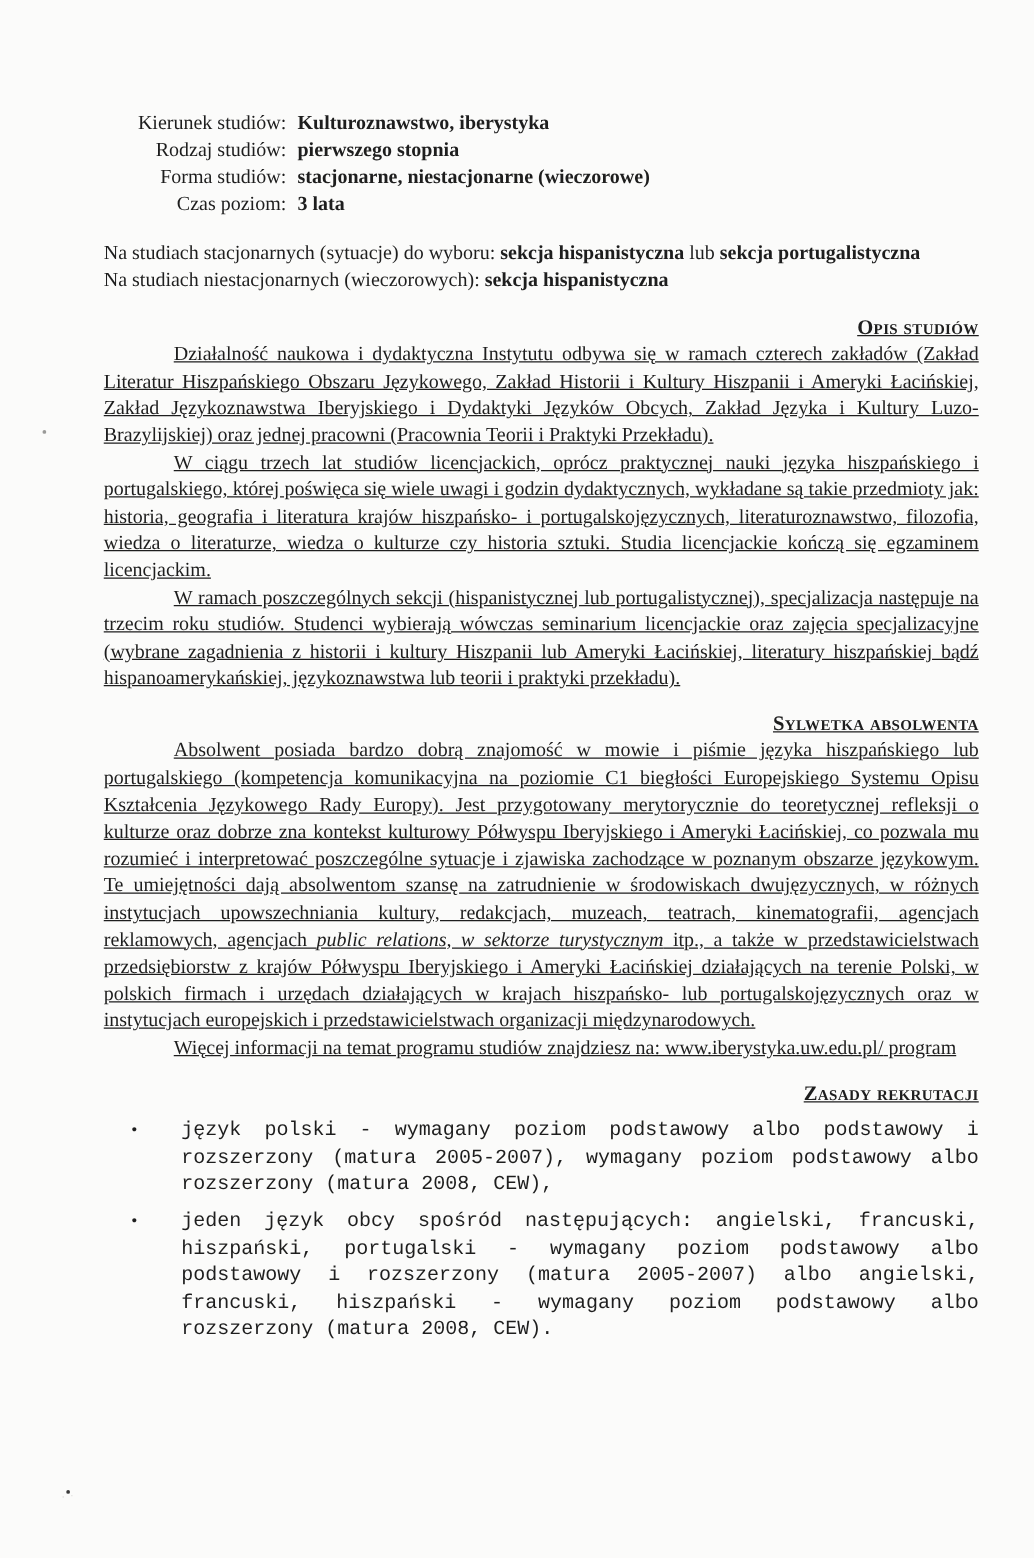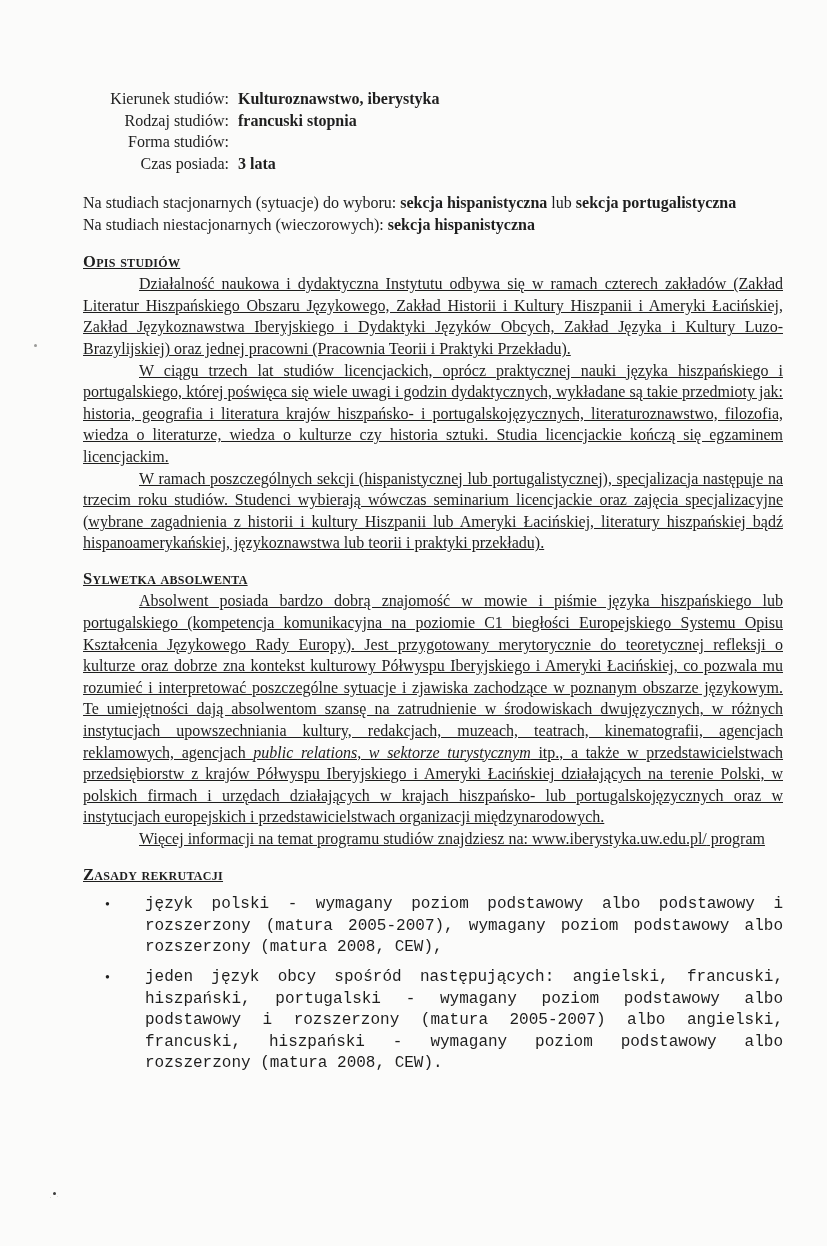--- a/index.html
+++ b/index.html
@@ -40,20 +40,21 @@
   .choice-block { margin-bottom: 15px; }
 
   
   .sec-heading {
     font-variant: small-caps;
     font-weight: bold;
     text-decoration: underline;
     letter-spacing: 0.3px;
     margin: 14px 0 1px 0;
     font-size: 16.5px;
+    text-align: right;
   }
   
   .sub-heading {
     font-weight: bold;
     margin: 15px 0 1px 0;
   }
 
   p.body-par {
     margin: 0;
     text-align: justify;
@@ -89,27 +90,28 @@
 
 <div class="page">
 
   <div class="meta-block">
     <div class="meta-row">
       <span class="meta-label">Kierunek studiów:</span>
       <span class="meta-value">Kulturoznawstwo, iberystyka</span>
     </div>
     <div class="meta-row">
       <span class="meta-label">Rodzaj studiów:</span>
-      <span class="meta-value">francuski stopnia</span>
+      <span class="meta-value">pierwszego stopnia</span>
     </div>
     <div class="meta-row">
       <span class="meta-label">Forma studiów:</span>
+      <span class="meta-value">stacjonarne, niestacjonarne (wieczorowe)</span>
     </div>
     <div class="meta-row">
-      <span class="meta-label">Czas posiada:</span>
+      <span class="meta-label">Czas poziom:</span>
       <span class="meta-value">3 lata</span>
     </div>
   </div>
 
   <div class="choice-block">
     <div>
       <span>Na studiach stacjonarnych (sytuacje) do wyboru: </span><b>sekcja hispanistyczna</b><span> lub </span><b>sekcja portugalistyczna</b>
     </div>
     <div>
       <span>Na studiach niestacjonarnych (wieczorowych): </span><b>sekcja hispanistyczna</b>

